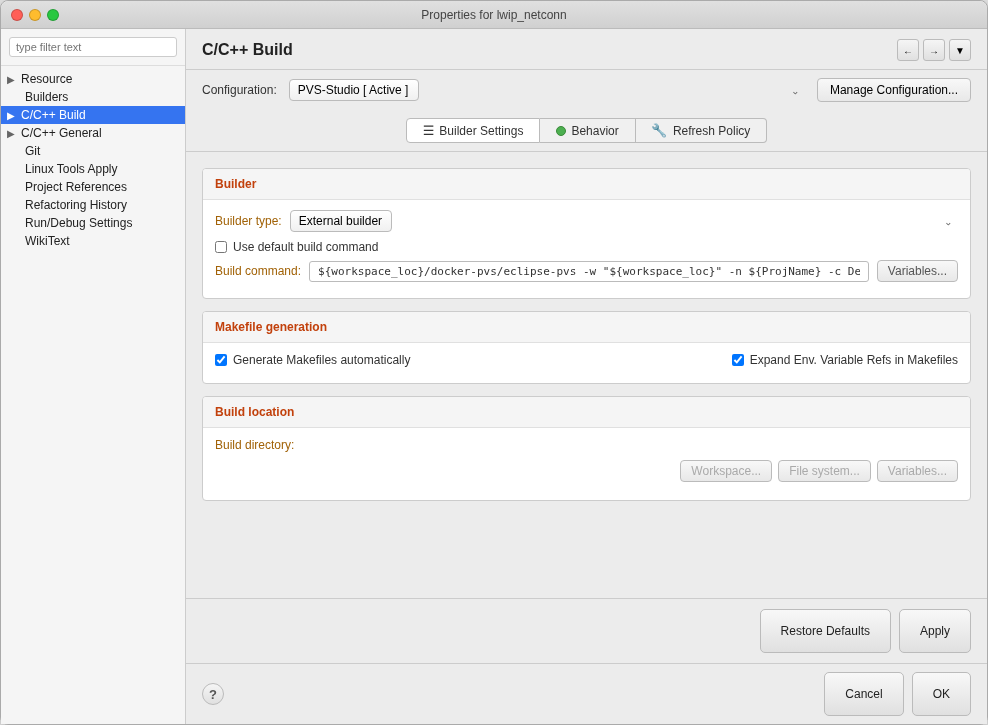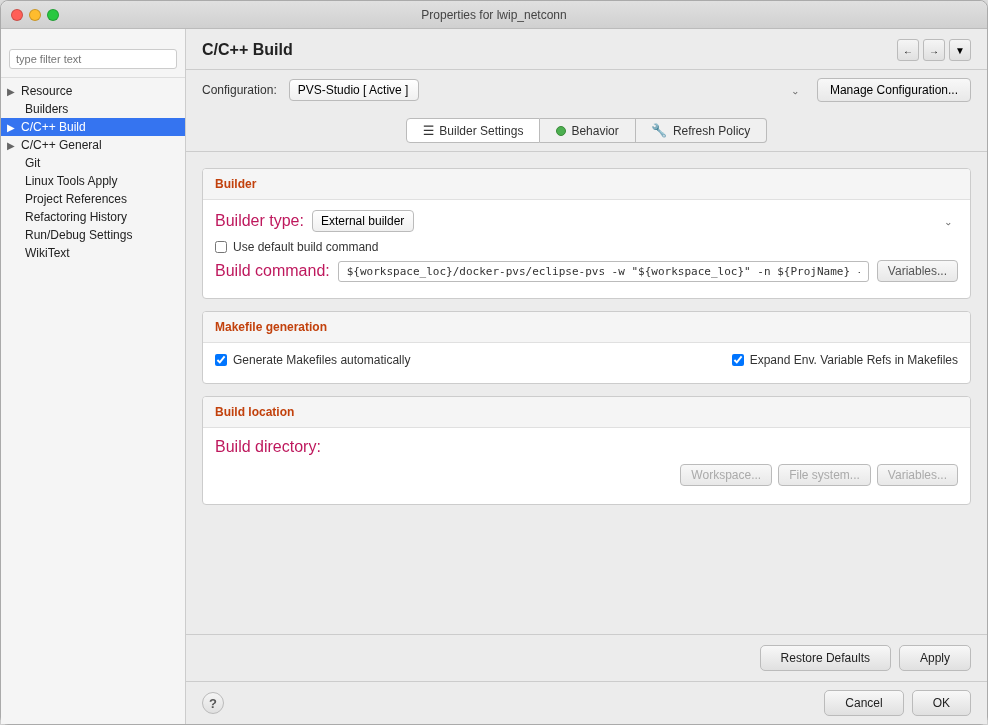--- a/index.html
+++ b/index.html
@@ -72,21 +72,20 @@
       border-right: 1px solid #ccc;
       display: flex;
       flex-direction: column;
       overflow-y: auto;
       flex-shrink: 0;
     }
 
     .sidebar-filter {
       padding: 8px;
       border-bottom: 1px solid #ddd;
-      margin-top: 12px;
     }
 
     .sidebar-filter input {
       width: 100%;
       padding: 3px 6px;
       font-size: 11px;
       border: 1px solid #ccc;
       border-radius: 3px;
       background: white;
       color: #999;
@@ -280,22 +279,22 @@
     }
 
     .form-row {
       display: flex;
       align-items: center;
       margin-bottom: 8px;
       gap: 8px;
     }
 
     .form-label {
-      font-size: 16px;
-      color: #be185d;
+      font-size: 12px;
+      color: #a16207;
       white-space: nowrap;
       text-align: right;
     }
 
     .form-select {
       flex: 1;
       padding: 3px 8px;
       font-size: 12px;
       border: 1px solid #bbb;
       border-radius: 4px;
@@ -406,21 +405,21 @@
       font-weight: bold;
       color: #555;
     }
 
     .footer-right {
       display: flex;
       gap: 8px;
     }
 
     .btn-primary {
-      padding: 5px 20px;
+      padding: 14px 20px;
       font-size: 12px;
       background: linear-gradient(to bottom, #f8f8f8, #e0e0e0);
       border: 1px solid #bbb;
       border-radius: 5px;
       cursor: pointer;
       color: #222;
     }
 
     .build-command-row {
       display: flex;

